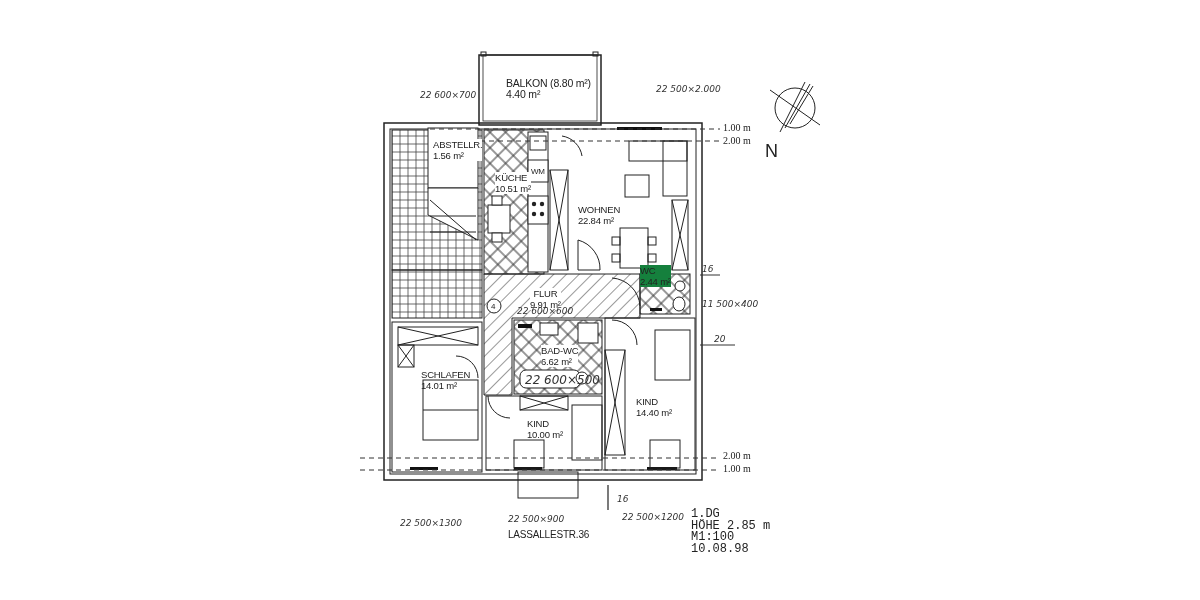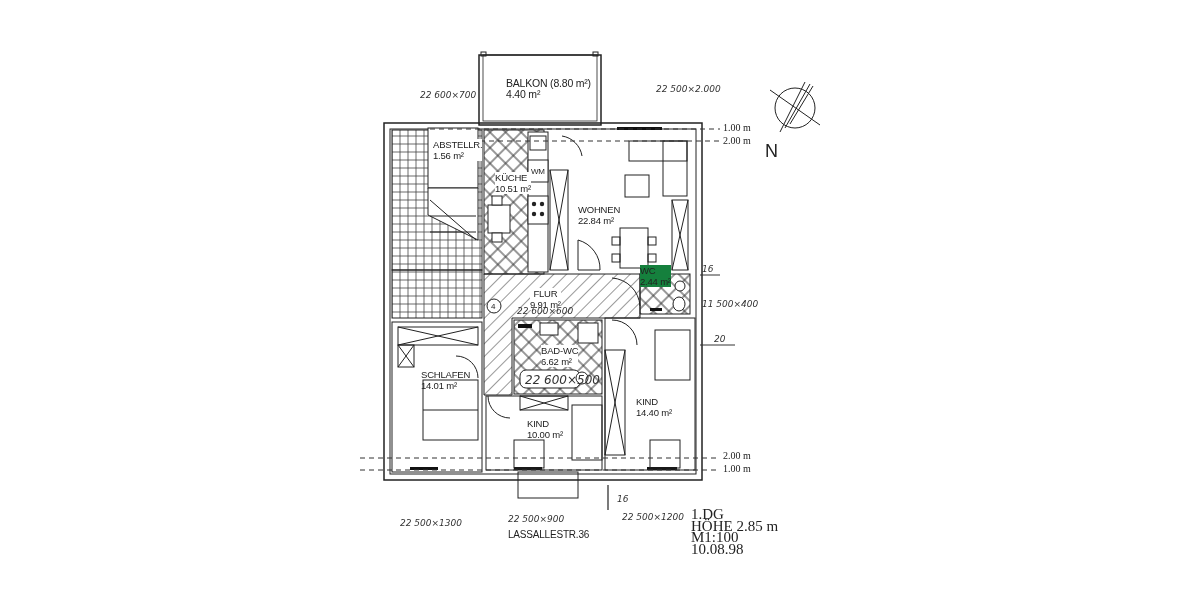--- a/index.html
+++ b/index.html
@@ -2,21 +2,21 @@
 <html><head>
   <meta charset="utf-8">
   <style>
     html, body { margin: 0; padding: 0; background: #ffffff; }
     body { width: 1200px; height: 600px; position: relative; overflow: hidden; font-family: "Liberation Sans", sans-serif; color: #1a1a1a; }
     #plan { position: absolute; left: 0; top: 0; width: 1200px; height: 600px; }
     .lbl { position: absolute; font-family: "Liberation Sans", sans-serif; font-size: 9.5px; line-height: 11px; color: #222; letter-spacing: -0.2px; white-space: nowrap; }
     .hand { position: absolute; font-family: "DejaVu Sans", sans-serif; font-style: italic; font-size: 9px; color: #333; white-space: nowrap; }
     .dim { position: absolute; font-family: Liberation Serif, serif; font-size: 10px; color: #222; white-space: nowrap; }
     .north { position: absolute; font-family: "Liberation Sans", sans-serif; font-size: 18px; color: #222; }
-    .info { position: absolute; font-family: Liberation Serif, serif; font-size: 15px; line-height: 11.5px; color: #222; }
+    .info { position: absolute; font-family: Liberation Mono, monospace; font-size: 12px; line-height: 11.5px; color: #222; }
   </style>
 </head>
 <body>
 
 <svg id="plan" viewBox="0 0 1200 600" xmlns="http://www.w3.org/2000/svg">
   <defs>
     <pattern id="diag" patternUnits="userSpaceOnUse" width="9" height="9" patternTransform="rotate(45)">
       <line x1="0" y1="0" x2="0" y2="9" stroke="#333" stroke-width="1"></line>
     </pattern>
     <pattern id="cross" patternUnits="userSpaceOnUse" width="11" height="11" patternTransform="rotate(45)">

